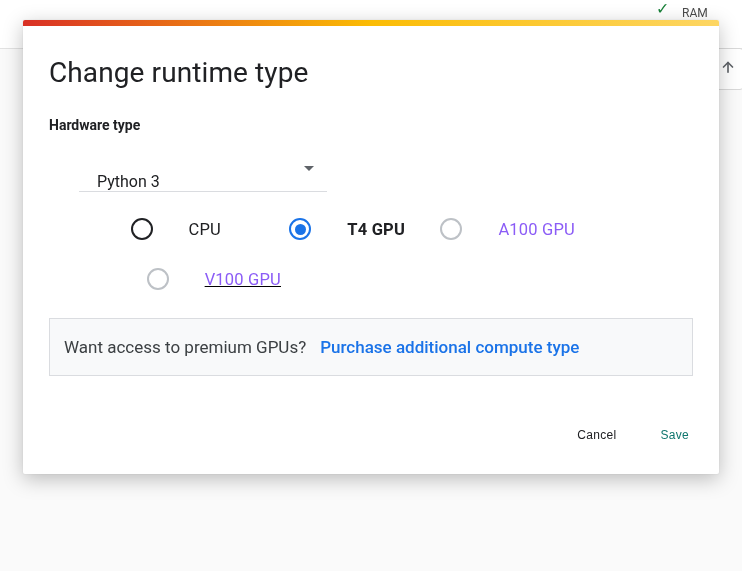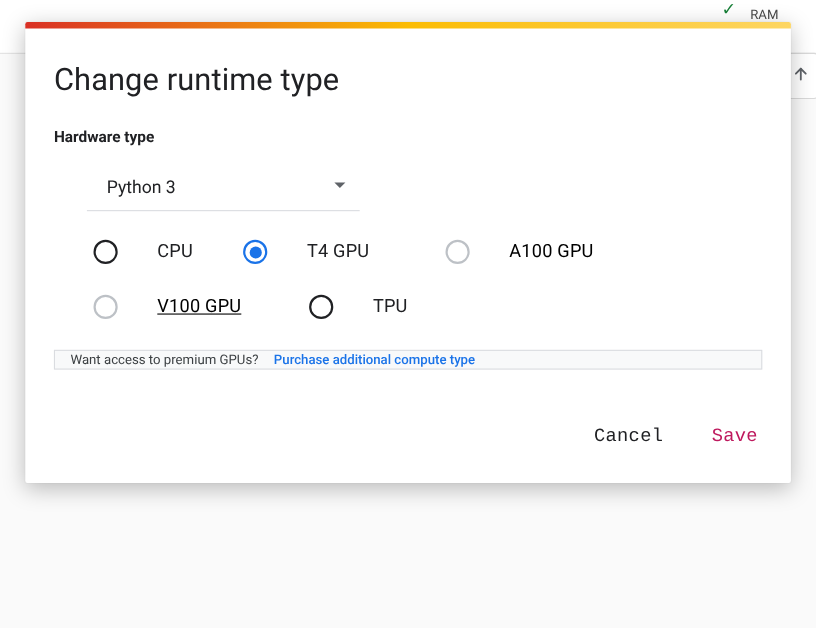--- a/index.html
+++ b/index.html
@@ -106,21 +106,21 @@
   }
 
   
   .dropdown {
     position: relative;
     width: 248px;
     margin-left: 30px;
     margin-bottom: 26px;
     height: 44px;
     display: flex;
-    align-items: center;
+    align-items: flex-end;
     border-bottom: 1px solid #dadce0;
     cursor: pointer;
   }
   .dropdown-value {
     font-size: 16px;
     color: #202124;
     padding-left: 18px;
   }
   .dropdown-caret {
     position: absolute;
@@ -160,20 +160,21 @@
   }
   .radio-row {
     display: flex;
     align-items: center;
   }
   .radio-item {
     display: flex;
     align-items: center;
     gap: 36px;
     cursor: pointer;
+    justify-content: flex-end;
   }
   .radio-item.disabled {
     cursor: default;
   }
   .radio-circle {
     width: 22px;
     height: 22px;
     border: 2.5px solid #202124;
     border-radius: 50%;
     box-sizing: border-box;
@@ -194,66 +195,66 @@
     height: 11px;
     background: #1a73e8;
     border-radius: 50%;
   }
   .radio-label {
     font-size: 16.5px;
     color: #202124;
     letter-spacing: 0.2px;
   }
   .radio-item.disabled .radio-label {
-    color: #000000;
+    color: #8b5cf6;
   }
 
   
   .col-a { width: 136px; }
-  .col-b { width: 184px; }
+  .col-b { width: 184px; font-weight: bold; }
   .col-c { width: 170px; }
   .row2 .col-a { width: 196px; text-decoration: underline; } 
 
   
   .promo {
     border: 1px solid #dadce0;
     background: #f8f9fa;
-    padding: 1px 14px;
-    display: flex;
-    align-items: center;
-    font-size: 12px;
+    padding: 18px 14px;
+    display: flex;
+    align-items: center;
+    font-size: 17px;
     color: #3c4043;
     margin-bottom: 46px;
   }
   .promo-link {
     color: #1a73e8;
     font-weight: 500;
     margin-left: 14px;
     cursor: pointer;
   }
 
   
   .footer {
     display: flex;
     justify-content: flex-end;
     gap: 36px;
     padding: 0 26px 26px 26px;
   }
   .btn {
-    font-size: 17px;
+    font-size: 12px;
     font-weight: 500;
     letter-spacing: 0.3px;
     cursor: pointer;
     padding: 6px 4px;
     background: none;
     border: none;
-    font-family: Liberation Mono, monospace;
+    font-family: Liberation Sans, sans-serif;
   }
   .btn-cancel { color: #202124; }
-  .btn-save { color: #be185d; }
+  .btn-save { color: #0f766e; }
 </style>
 </head>
 <body>
 
 <div class="bg-overlay"></div>
 <div class="bg-topbar"></div>
 <div class="bg-status">
   <span class="check">✓</span>
   <span>RAM</span>
   <span>Disk</span>
@@ -297,24 +298,20 @@
         <label class="radio-item disabled col-c">
           <span class="radio-circle"></span>
           <span class="radio-label">A100 GPU</span>
         </label>
       </div>
       <div class="radio-row row2">
         <label class="radio-item disabled col-a">
           <span class="radio-circle"></span>
           <span class="radio-label">V100 GPU</span>
         </label>
-        <label class="radio-item col-b">
-          <span class="radio-circle"></span>
-          <span class="radio-label">TPU</span>
-        </label>
       </div>
     </div>
 
     <div class="promo">
       <span>Want access to premium GPUs?</span>
       <span class="promo-link">Purchase additional compute type</span>
     </div>
   </div>
 
   <div class="footer">

